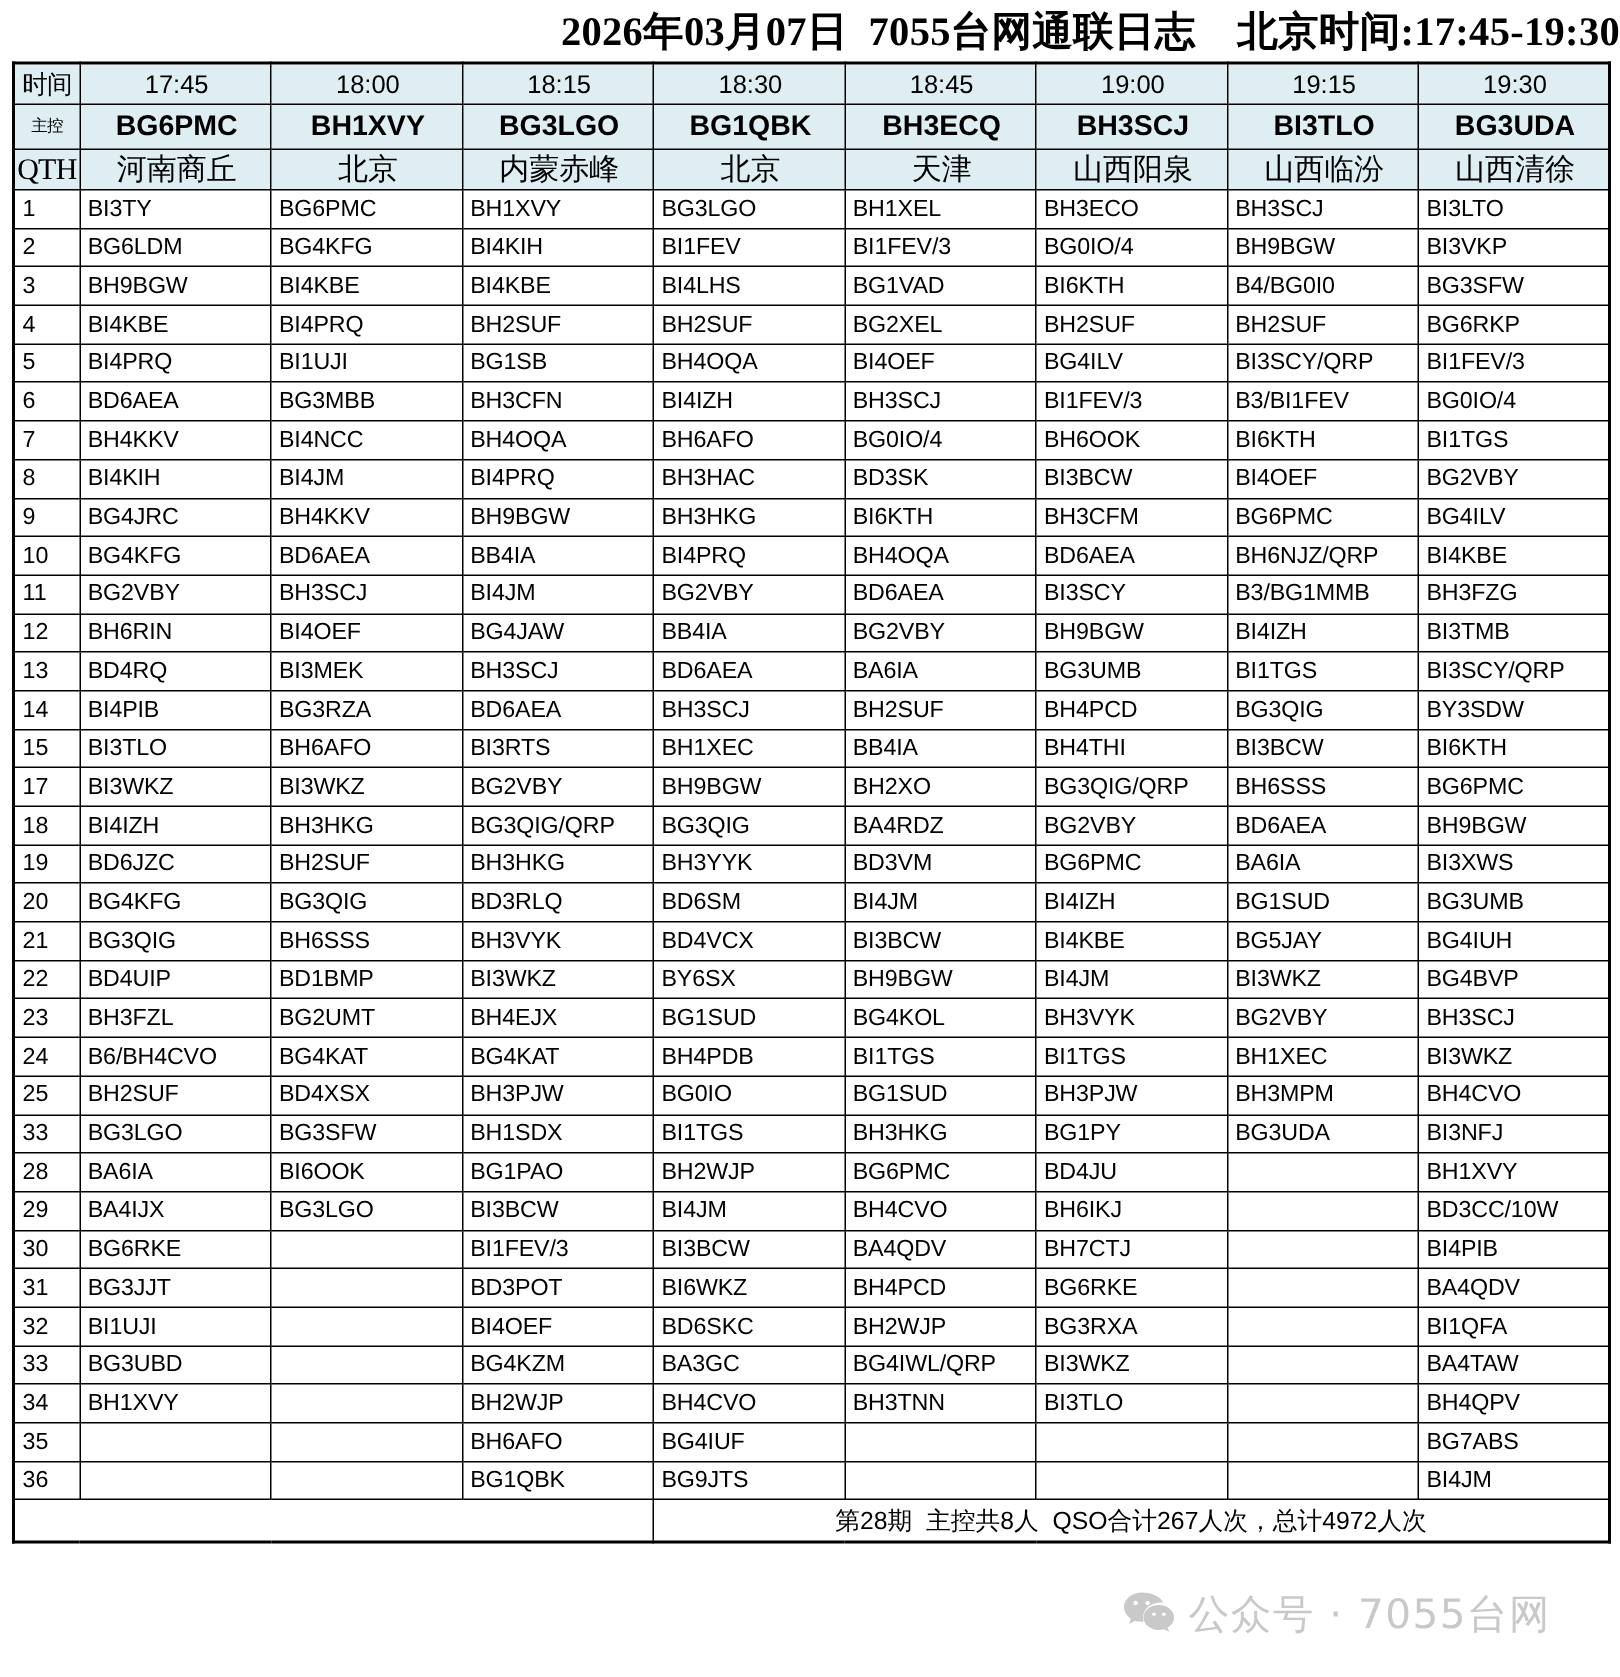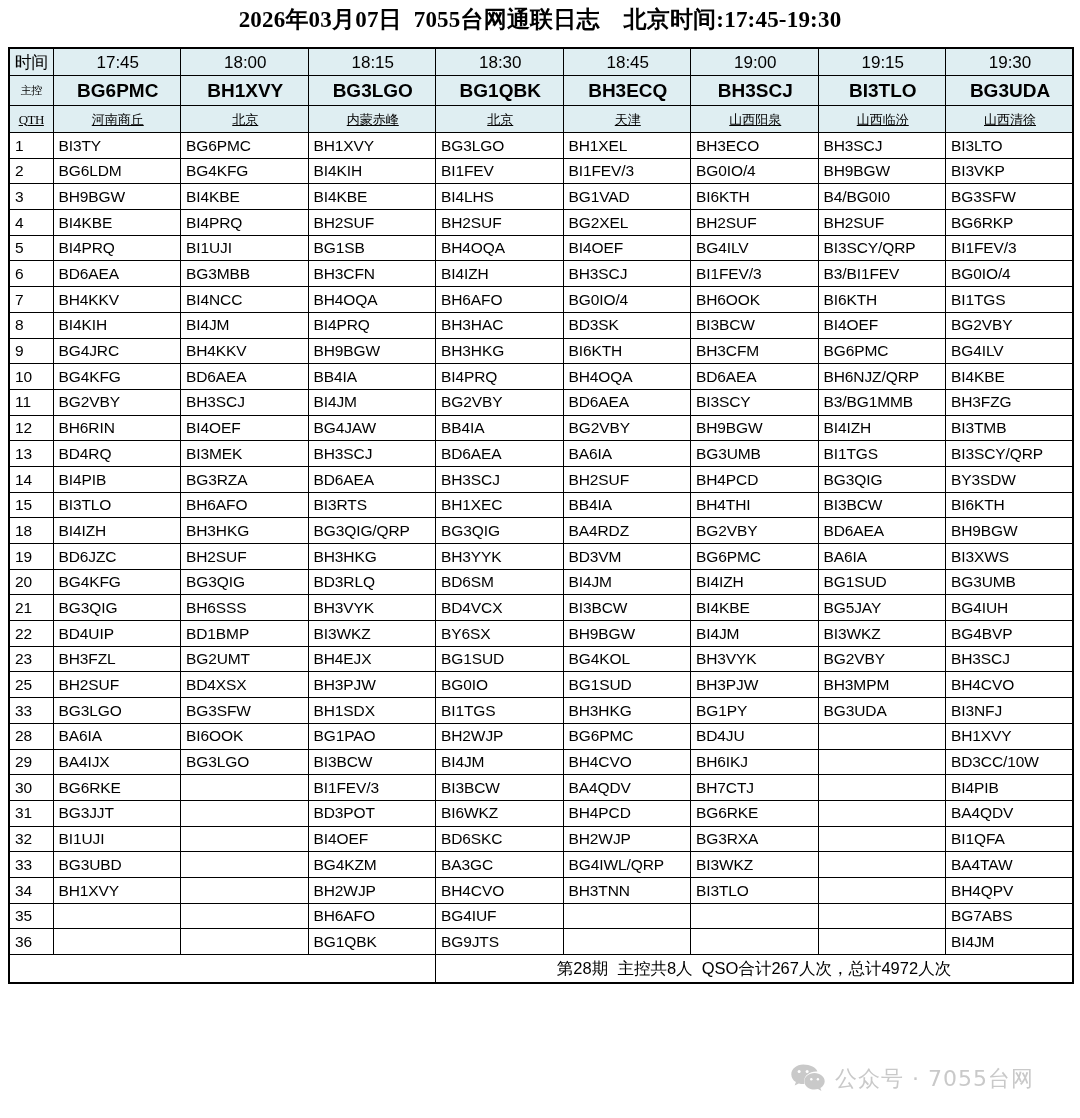--- a/index.html
+++ b/index.html
@@ -12,28 +12,28 @@
     width: 1080px;
     height: 1118px;
     font-family: "Liberation Sans", "DejaVu Sans", sans-serif;
     color: #000000;
     overflow: hidden;
     position: relative;
   }
 
   
   #page-title {
-    text-align: center;
+    text-align: right;
     font-family: "Liberation Serif", "DejaVu Serif", serif;
-    font-size: 23px;
+    font-size: 27px;
     font-weight: 700;
     letter-spacing: 0.2px;
     line-height: 1;
     padding-top: 8px;
-    padding-bottom: 16px;
+    padding-bottom: 6px;
     white-space: pre;
   }
 
   
   #log-table-wrap {
     padding: 0 8px;
     box-sizing: border-box;
     width: 1080px;
   }
 
@@ -65,24 +65,23 @@
   tr.hdr-time td,
   tr.hdr-op td,
   tr.hdr-qth td {
     background: #dfeef2;
     text-align: center;
     padding-left: 2px;
   }
   tr.hdr-time td { font-size: 17px; height: 26px; margin-left: 30px; }
   tr.hdr-op   td { font-size: 19px; font-weight: 700; height: 29px; }
   tr.hdr-qth  td {
-    font-size: 13px;
+    font-size: 20px;
     height: 26px;
     font-family: "Liberation Serif", "DejaVu Serif", serif;
-    text-decoration: underline;
   }
   td.rowhead {
     font-family: "Liberation Serif", "DejaVu Serif", serif;
     font-size: 15.5px;
     text-align: center !important;
     padding-left: 0 !important;
     font-weight: 400 !important;
     letter-spacing: -0.5px;
   }
   tr.hdr-op td.rowhead { font-weight: 400 !important; font-size: 11px; }
@@ -109,21 +108,21 @@
 
   
   #watermark {
     position: absolute;
     right: 46px;
     bottom: 24px;
     display: flex;
     align-items: center;
     gap: 10px;
     color: #c9c9c9;
-    font-size: 22px;
+    font-size: 27px;
     font-family: "DejaVu Sans", "Liberation Sans", sans-serif;
     letter-spacing: 1px;
     user-select: none;
   }
   #watermark .wm-icon { display: block; line-height: 0; }
 </style>
 </head>
 <body>
 
 <div id="page-title">2026年03月07日  7055台网通联日志    北京时间:17:45-19:30</div>
@@ -335,20 +334,31 @@
           <td class="cell">BI3TLO</td>
           <td class="cell">BH6AFO</td>
           <td class="cell">BI3RTS</td>
           <td class="cell">BH1XEC</td>
           <td class="cell">BB4IA</td>
           <td class="cell">BH4THI</td>
           <td class="cell">BI3BCW</td>
           <td class="cell">BI6KTH</td>
         </tr>
         <tr class="body-row">
+          <td class="idx">17</td>
+          <td class="cell">BI3WKZ</td>
+          <td class="cell">BI3WKZ</td>
+          <td class="cell">BG2VBY</td>
+          <td class="cell">BH9BGW</td>
+          <td class="cell">BH2XO</td>
+          <td class="cell">BG3QIG/QRP</td>
+          <td class="cell">BH6SSS</td>
+          <td class="cell">BG6PMC</td>
+        </tr>
+        <tr class="body-row">
           <td class="idx">18</td>
           <td class="cell">BI4IZH</td>
           <td class="cell">BH3HKG</td>
           <td class="cell">BG3QIG/QRP</td>
           <td class="cell">BG3QIG</td>
           <td class="cell">BA4RDZ</td>
           <td class="cell">BG2VBY</td>
           <td class="cell">BD6AEA</td>
           <td class="cell">BH9BGW</td>
         </tr>
@@ -399,20 +409,31 @@
         <tr class="body-row">
           <td class="idx">23</td>
           <td class="cell">BH3FZL</td>
           <td class="cell">BG2UMT</td>
           <td class="cell">BH4EJX</td>
           <td class="cell">BG1SUD</td>
           <td class="cell">BG4KOL</td>
           <td class="cell">BH3VYK</td>
           <td class="cell">BG2VBY</td>
           <td class="cell">BH3SCJ</td>
+        </tr>
+        <tr class="body-row">
+          <td class="idx">24</td>
+          <td class="cell">B6/BH4CVO</td>
+          <td class="cell">BG4KAT</td>
+          <td class="cell">BG4KAT</td>
+          <td class="cell">BH4PDB</td>
+          <td class="cell">BI1TGS</td>
+          <td class="cell">BI1TGS</td>
+          <td class="cell">BH1XEC</td>
+          <td class="cell">BI3WKZ</td>
         </tr>
         <tr class="body-row">
           <td class="idx">25</td>
           <td class="cell">BH2SUF</td>
           <td class="cell">BD4XSX</td>
           <td class="cell">BH3PJW</td>
           <td class="cell">BG0IO</td>
           <td class="cell">BG1SUD</td>
           <td class="cell">BH3PJW</td>
           <td class="cell">BH3MPM</td>

